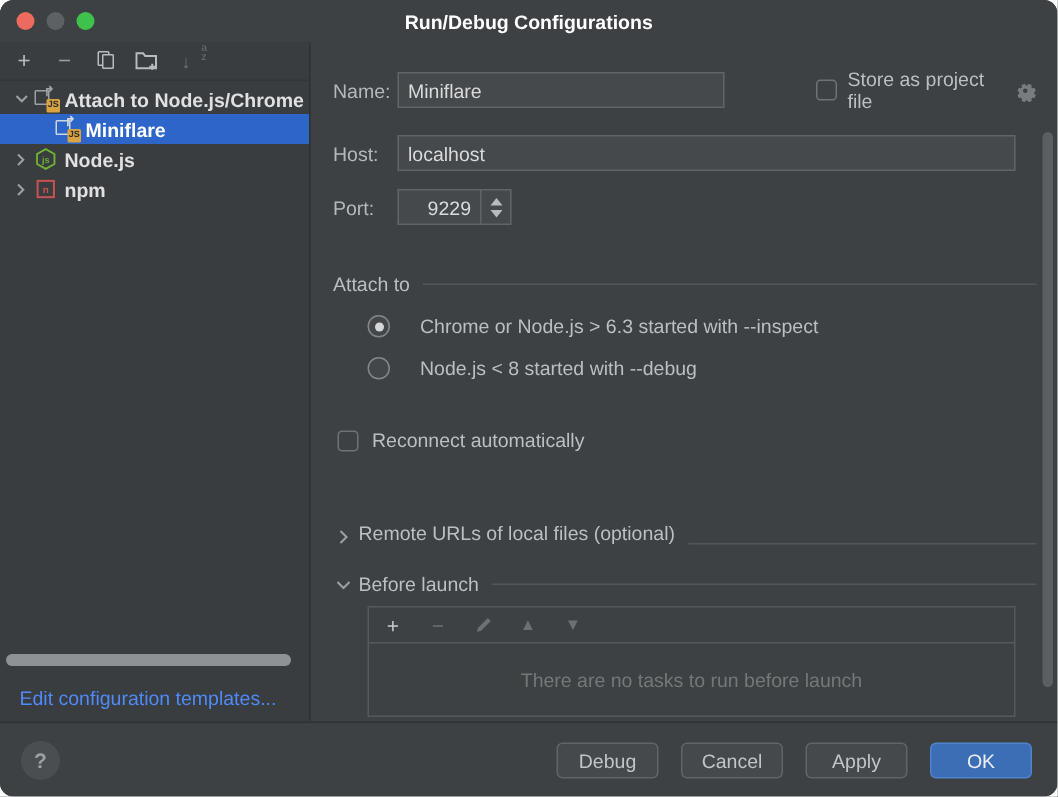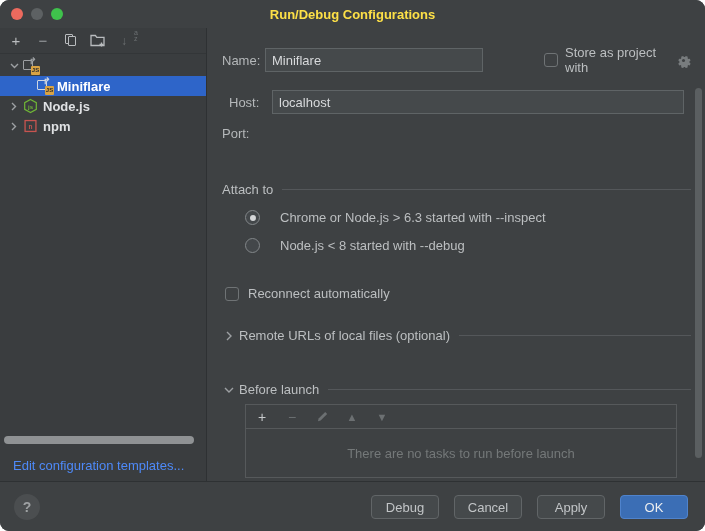--- a/index.html
+++ b/index.html
@@ -9,21 +9,21 @@
     border-radius:9px;overflow:hidden;color:#bcbfc1;font-size:13px;
   }
   
   .titlebar{position:absolute;left:0;top:0;right:0;height:28px;background:#3e4143;}
   .traffic{position:absolute;left:11px;top:8px;display:flex;gap:8px;}
   .tl{width:12px;height:12px;border-radius:50%;display:inline-block;}
   .tl.red{background:#ec6a5e;}
   .tl.gray{background:#5d6163;}
   .tl.green{background:#3fc24c;}
   .title{position:absolute;left:0;right:0;top:0;height:28px;line-height:30px;
-    text-align:center;font-weight:bold;color:#fde047;}
+    text-align:center;font-weight:bold;color:#ffffff;}
   
   .sidebar{position:absolute;left:0;top:28px;width:207px;bottom:50px;
     background:#3a3d3f;border-right:1px solid #2e3133;}
   .tree-toolbar{position:absolute;left:0;top:0;right:0;height:26px;
     border-bottom:1px solid #333638;display:flex;align-items:center;padding-left:8px;gap:11px;}
   .tbi{width:16px;height:16px;display:inline-flex;align-items:center;justify-content:center;
     color:#b9bcbe;font-size:15px;line-height:16px;cursor:default;}
   .tbi.dim{color:#9a9da0;}
   .tbi.disabled{color:#6c7072;}
   .copy-shape{position:relative;width:11px;height:13px;}
@@ -53,21 +53,21 @@
   .row{position:absolute;display:flex;align-items:center;}
   .flabel{color:#b5b8ba;}
   .tfield{background:#45494b;border:1px solid #5f6466;color:#d8dadc;font-size:13px;
     padding:0 6px;height:24px;outline:none;}
   .name-row{left:14px;top:20px;right:14px;}
   .name-row .flabel{width:43px;}
   .name-input{width:218px;}
   .store-group{position:absolute;left:322px;display:flex;align-items:center;gap:7px;}
   .checkbox{width:14px;height:14px;border:1px solid #6f7375;border-radius:3px;background:#3e4143;flex:none;}
   .gear{width:15px;height:15px;flex:none;margin-left:2px;}
-  .host-row{left:14px;top:62px;right:14px;justify-content:center;}
+  .host-row{left:14px;top:62px;right:14px;}
   .host-row .flabel{width:43px;}
   .host-input{width:412px;}
   .port-row{left:14px;top:98px;}
   .port-row .flabel{width:43px;}
   .port-wrap{display:flex;align-items:stretch;height:24px;}
   .port-input{width:55px;text-align:right;border-right:none;}
   .spinner{width:21px;background:#45494b;border:1px solid #5f6466;display:flex;flex-direction:column;
     align-items:center;justify-content:center;gap:3px;cursor:default;}
   .spin-up{width:0;height:0;border-left:4px solid transparent;border-right:4px solid transparent;border-bottom:5px solid #b9bcbe;}
   .spin-down{width:0;height:0;border-left:4px solid transparent;border-right:4px solid transparent;border-top:5px solid #b9bcbe;}
@@ -139,20 +139,21 @@
         <span class="chev">
           <svg width="9" height="6" viewBox="0 0 9 6" fill="none">
               <path d="M1 1l3.5 3.5L8 1" stroke-width="1.4"></path>
             </svg>
         </span>
         <span class="ticon">
           <span class="attach-box"></span>
             <span class="attach-arrow">↱</span>
           <span class="js-badge">JS</span>
         </span>
+        <span>Attach to Node.js/Chrome</span>
       </div>
 
       <div class="tree-row selected">
         <span class="spacer16"></span>
         <span class="ticon" style="margin-left:14px;">
           <span class="attach-box" style="border-color:#cfd6e0;"></span>
             <span class="attach-arrow" style="color:#cfd6e0;">↱</span>
           <span class="js-badge">JS</span>
         </span>
         <span>Miniflare</span>
@@ -193,35 +194,42 @@
     <a class="edit-link">Edit configuration templates...</a>
   </div>
 
   <div class="main">
 
     <div class="row name-row">
       <span class="flabel">Name:</span>
       <input class="tfield name-input" value="Miniflare" style="">
       <span class="store-group">
         <span class="checkbox"></span>
-        <span>Store as project with</span>
+        <span>Store as project file</span>
         <svg class="gear" viewBox="0 0 16 16">
           <path fill="#787c7e" d="M8 5.2a2.8 2.8 0 100 5.6 2.8 2.8 0 000-5.6zm6.3 3.9l1.2-1-.8-2.1-1.6.3c-.2-.3-.5-.6-.8-.8l.3-1.6-2.1-.8-1 1.2a4.6 4.6 0 00-1 0l-1-1.2-2.1.8.3 1.6c-.3.2-.6.5-.8.8l-1.6-.3-.8 2.1 1.2 1a4.6 4.6 0 000 1l-1.2 1 .8 2.1 1.6-.3c.2.3.5.6.8.8l-.3 1.6 2.1.8 1-1.2a4.6 4.6 0 001 0l1 1.2 2.1-.8-.3-1.6c.3-.2.6-.5.8-.8l1.6.3.8-2.1-1.2-1a4.6 4.6 0 000-1z"></path>
           <circle cx="8" cy="8" r="1.6" fill="#3e4143"></circle>
         </svg>
       </span>
     </div>
 
     <div class="row host-row">
       <span class="flabel">Host:</span>
       <input class="tfield host-input" value="localhost" style="">
     </div>
 
     <div class="row port-row">
       <span class="flabel">Port:</span>
+      <span class="port-wrap">
+        <input class="tfield port-input" value="9229" style="">
+        <span class="spinner">
+          <span class="spin-up"></span>
+          <span class="spin-down"></span>
+        </span>
+      </span>
     </div>
 
     <div class="row section attach-header">
       <span>Attach to</span>
       <span class="rule"></span>
     </div>
 
     <div class="row radio-row" style="top:182px;">
       <span class="radio">
           <span class="dot"></span>
@@ -232,21 +240,21 @@
     <div class="row radio-row" style="top:210px;">
       <span class="radio"></span>
       <span>Node.js &lt; 8 started with --debug</span>
     </div>
 
     <div class="row check-row" style="top:258px;">
       <span class="checkbox"></span>
       <span>Reconnect automatically</span>
     </div>
 
-    <div class="row section" style="top:300px;">
+    <div class="row section" style="top:320px;align-items:flex-end;">
       <span class="sec-chev">
         <svg width="6" height="10" viewBox="0 0 6 10" fill="none">
             <path d="M1 1l4 4-4 4" stroke-width="1.4"></path>
           </svg>
       </span>
       <span>Remote URLs of local files (optional)</span>
       <span class="rule"></span>
     </div>
 
     <div class="row section" style="top:354px;">

